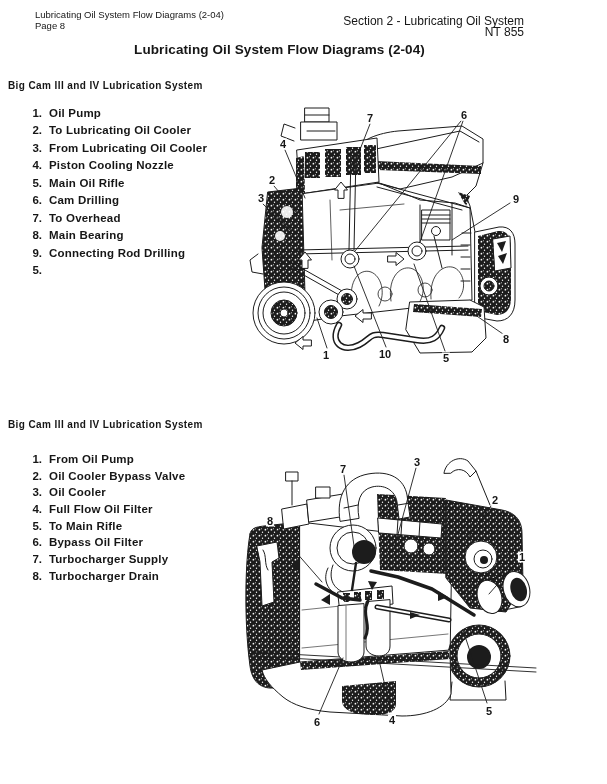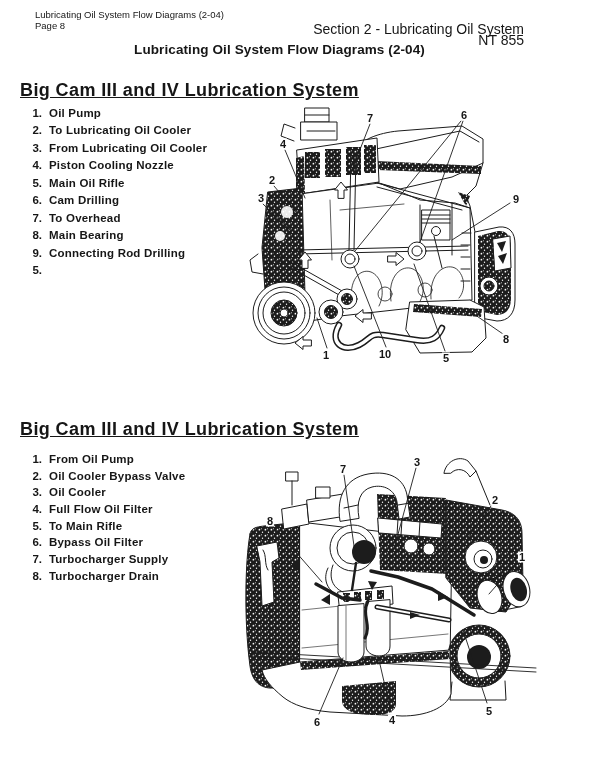--- a/index.html
+++ b/index.html
@@ -2,26 +2,26 @@
 <html><head>
 <meta charset="utf-8">
 <style>
   html,body{margin:0;padding:0;background:#ffffff;}
   .page{
     position:relative;width:559px;height:784px;background:#ffffff;
     font-family:"Liberation Sans",sans-serif;color:#161616;overflow:hidden;
   }
   
   .hdr-left{position:absolute;left:35px;top:10px;font-size:9.5px;line-height:10.5px;font-weight:400;}
-  .hdr-right{position:absolute;right:35px;top:24px;font-size:14px;line-height:10.5px;font-weight:400;text-align:right;}
+  .hdr-right{position:absolute;right:35px;top:16px;font-size:12px;line-height:10.5px;font-weight:400;text-align:right;}
   
   .doc-title{position:absolute;left:0;top:42px;width:100%;margin:0;text-align:center;
     font-size:13.5px;font-weight:700;letter-spacing:0.1px;}
   
-  .sec-heading{position:absolute;left:20px;margin:0;font-size:18px;font-weight:700;letter-spacing:0.4px;text-decoration:underline;}
+  .sec-heading{position:absolute;left:8px;margin:0;font-size:10px;font-weight:700;letter-spacing:0.4px;}
   #heading1{top:80px;}
   #heading2{top:419px;}
   
   .legend{position:absolute;left:23px;margin:0;padding:0;list-style:none;font-weight:700;}
   #list1{top:105px;}
   #list2{top:451px;}
   .legend-item{display:flex;font-size:11.5px;}
   #list1 .legend-item{height:17.45px;line-height:17.45px;}
   #list2 .legend-item{height:16.7px;line-height:16.7px;}
   .legend-item .num{display:inline-block;width:19px;text-align:right;margin-right:7px;}

